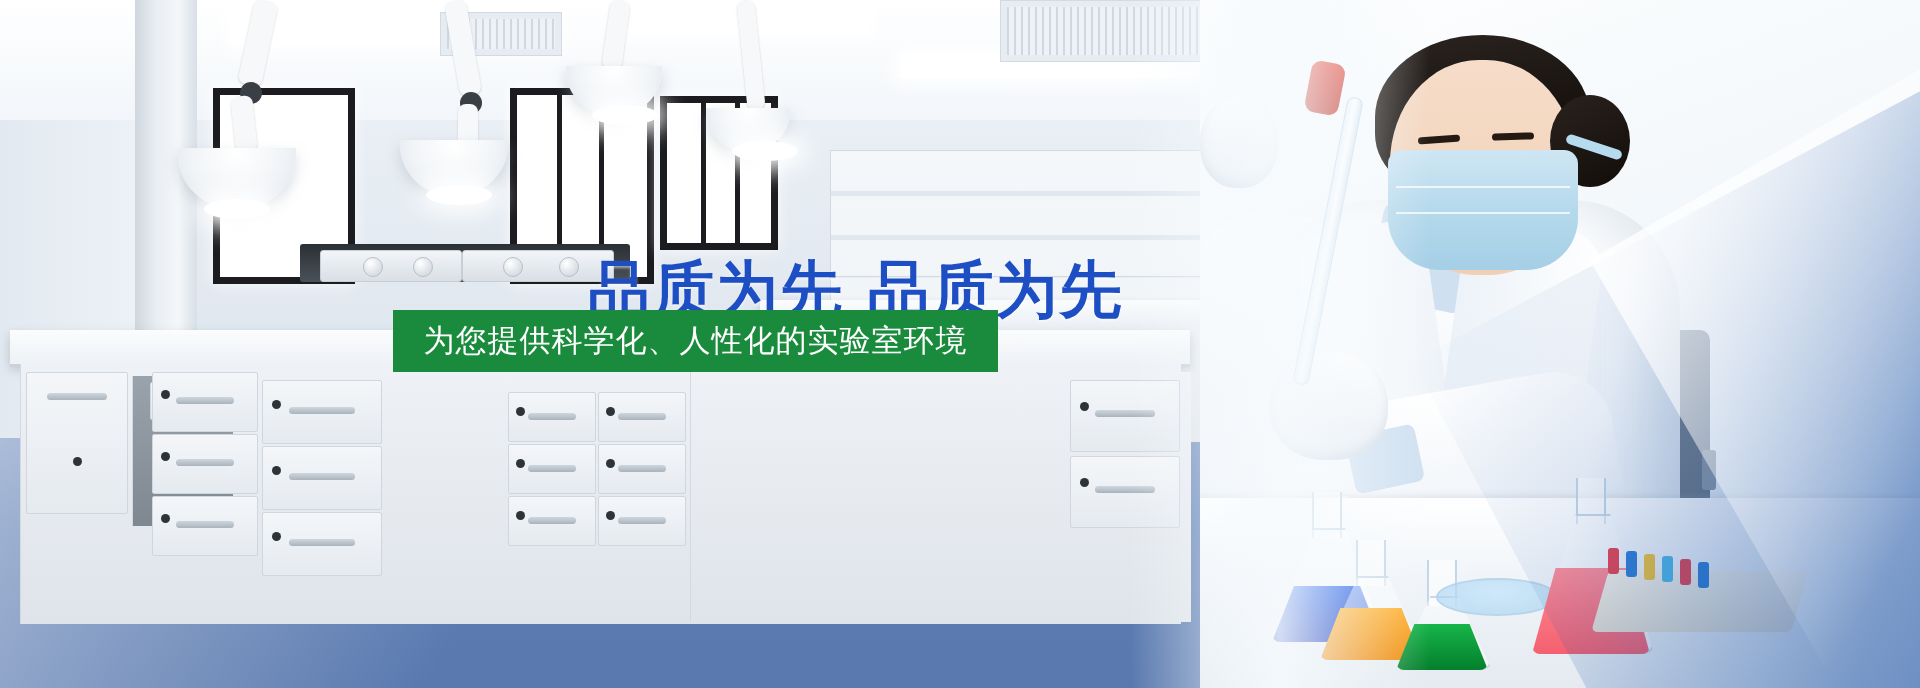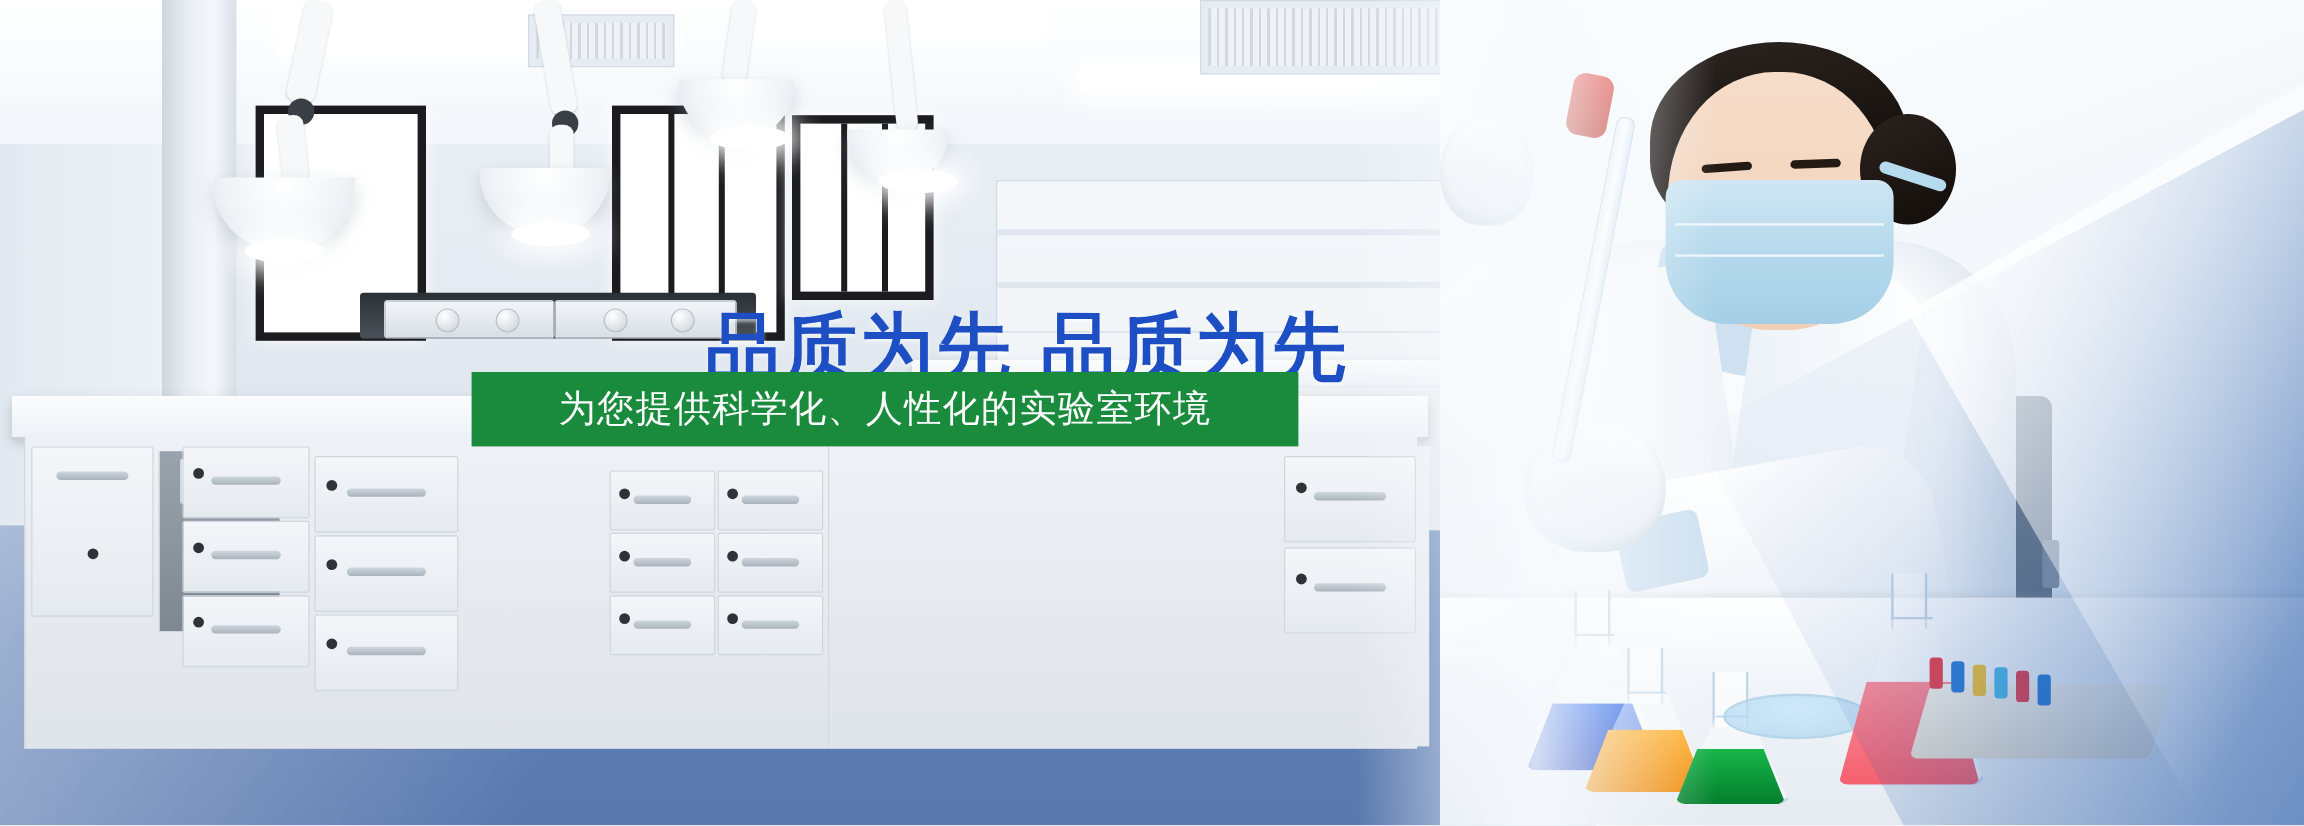--- a/index.html
+++ b/index.html
@@ -275,21 +275,21 @@
   }
   .cn-main{
     position:absolute;left:588px;top:248px;
     font-family:"DejaVu Sans","Liberation Sans",sans-serif;
     font-size:62px;font-weight:bold;letter-spacing:2px;
     color:#1d4ec4;white-space:nowrap;
     text-shadow:0 2px 3px rgba(255,255,255,.55);
   }
   .green-bar{
     position:absolute;left:393px;top:310px;
-    width:689px;height:62px;background:#1a8b3d;
+    width:605px;height:62px;background:#1a8b3d;
     display:flex;align-items:center;justify-content:center;
   }
   .green-bar span{
     font-family:"DejaVu Sans","Liberation Sans",sans-serif;
     font-size:31px;color:#ffffff;letter-spacing:1px;white-space:nowrap;
   }
 </style>
 </head>
 <body>
 

